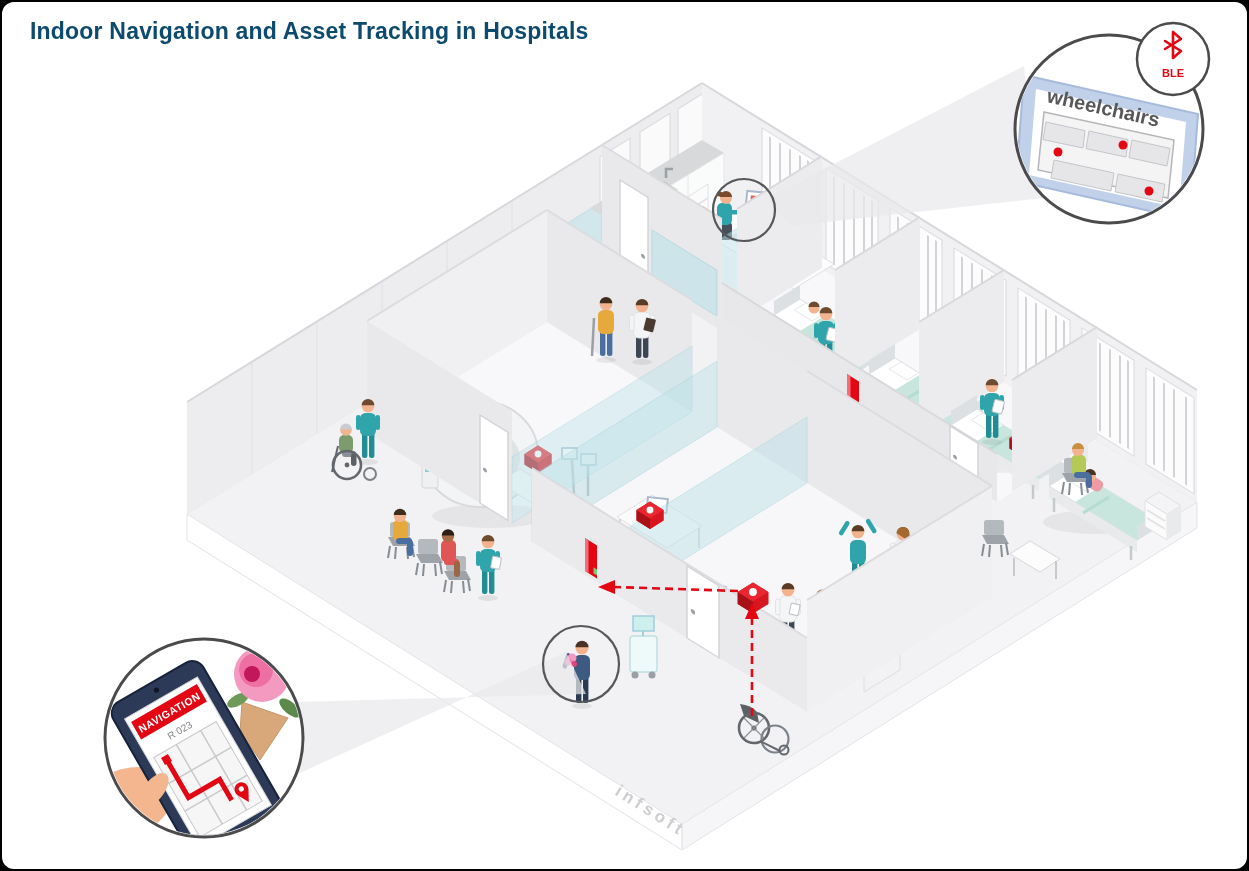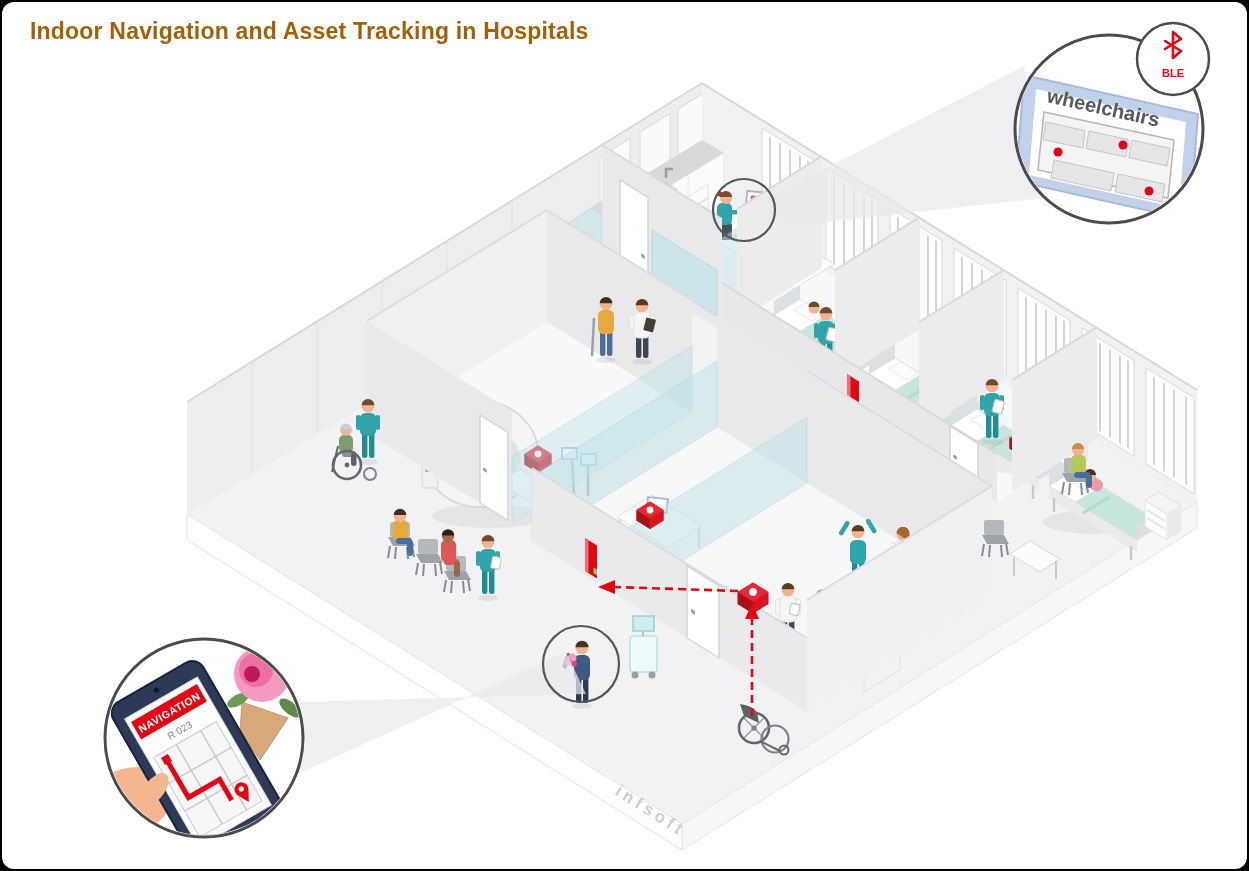--- a/index.html
+++ b/index.html
@@ -1,18 +1,18 @@
 <!DOCTYPE html>
 <html><head>
 <meta charset="utf-8">
 <style>
   html,body{margin:0;padding:0;background:#000;font-family:"Liberation Sans",sans-serif;}
   .frame{position:relative;width:1245px;height:867px;background:#fff;border:2px solid #000;
          border-radius:14px;overflow:hidden;}
-  .title{position:absolute;left:28px;top:16px;font-size:23px;font-weight:bold;color:#a16207;
+  .title{position:absolute;left:28px;top:16px;font-size:23px;font-weight:bold;color:#0c4a6e;
          letter-spacing:.2px;z-index:5;}
   svg{position:absolute;left:0;top:0;}
   text{font-family:"Liberation Sans",sans-serif;}
 </style>
 </head>
 <body>
 
 <div class="frame">
   <div class="title">Indoor Navigation and Asset Tracking in Hospitals</div>
 

